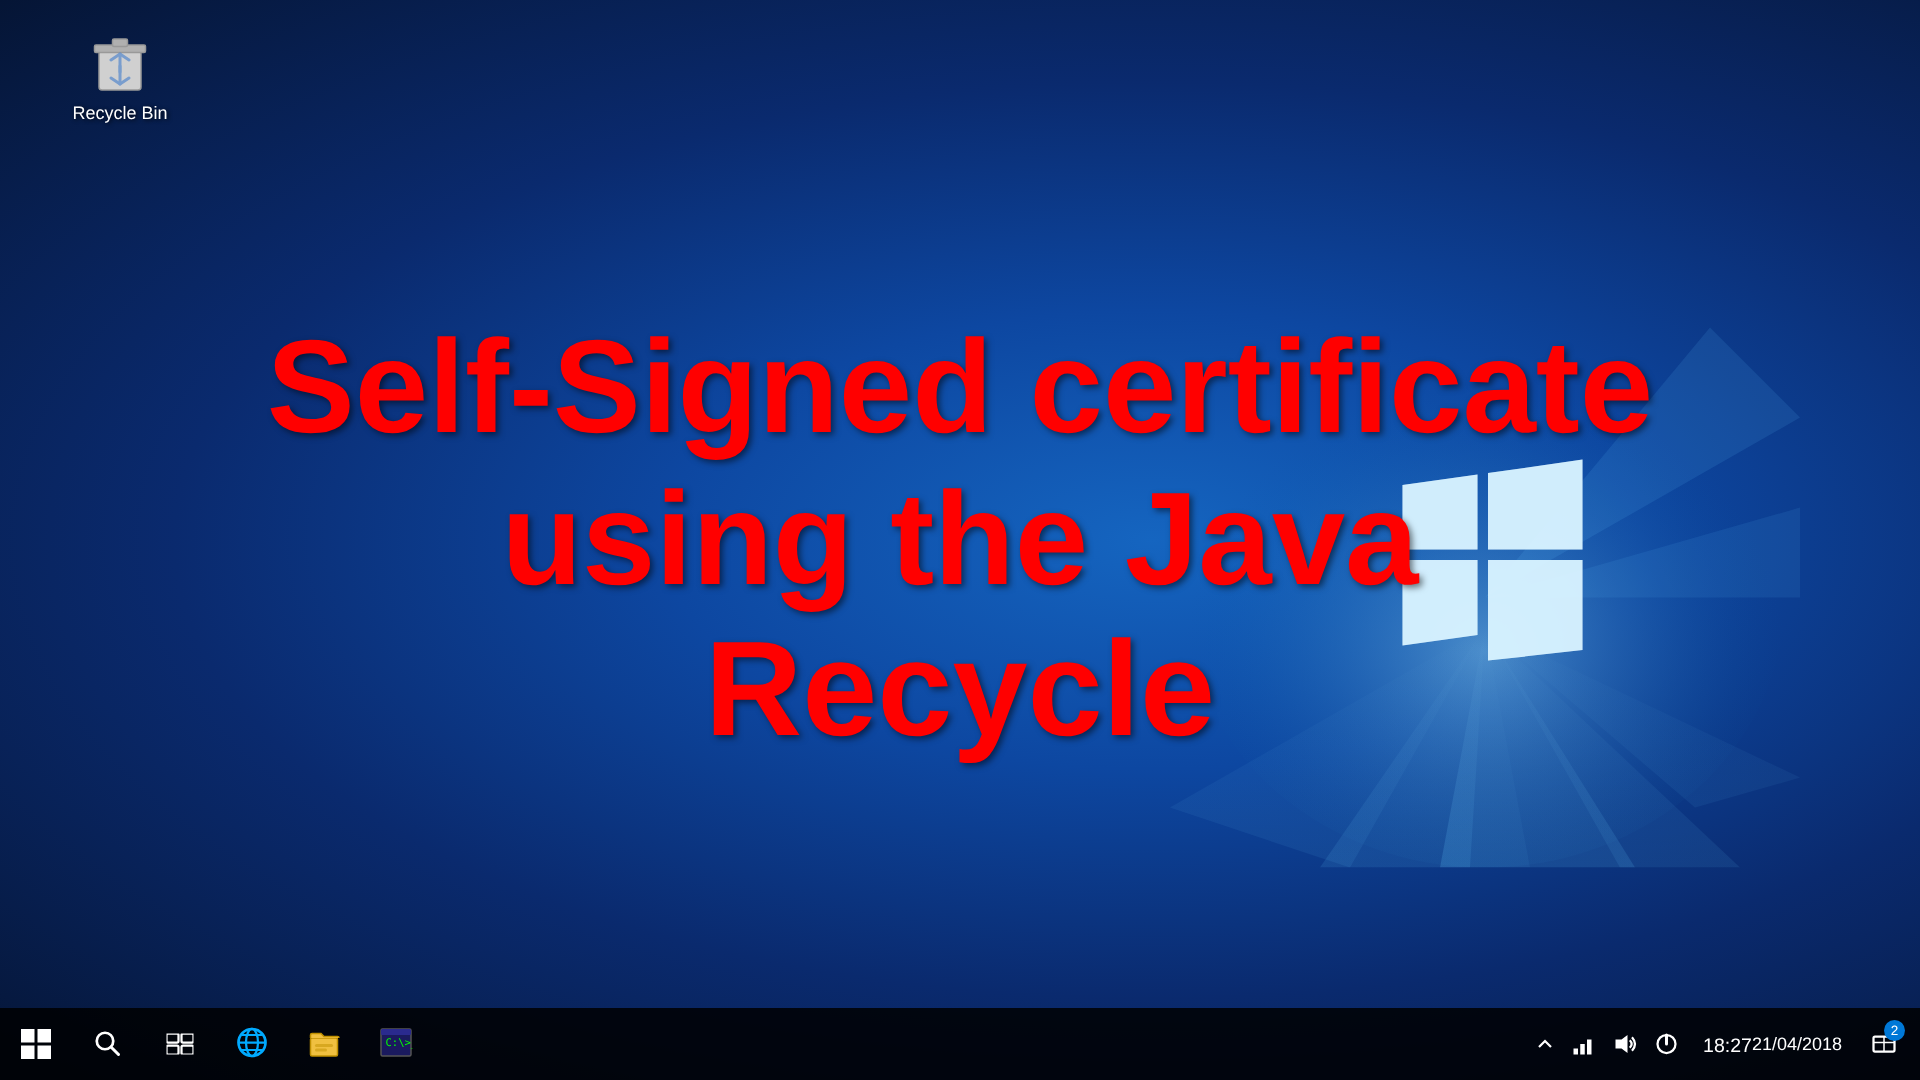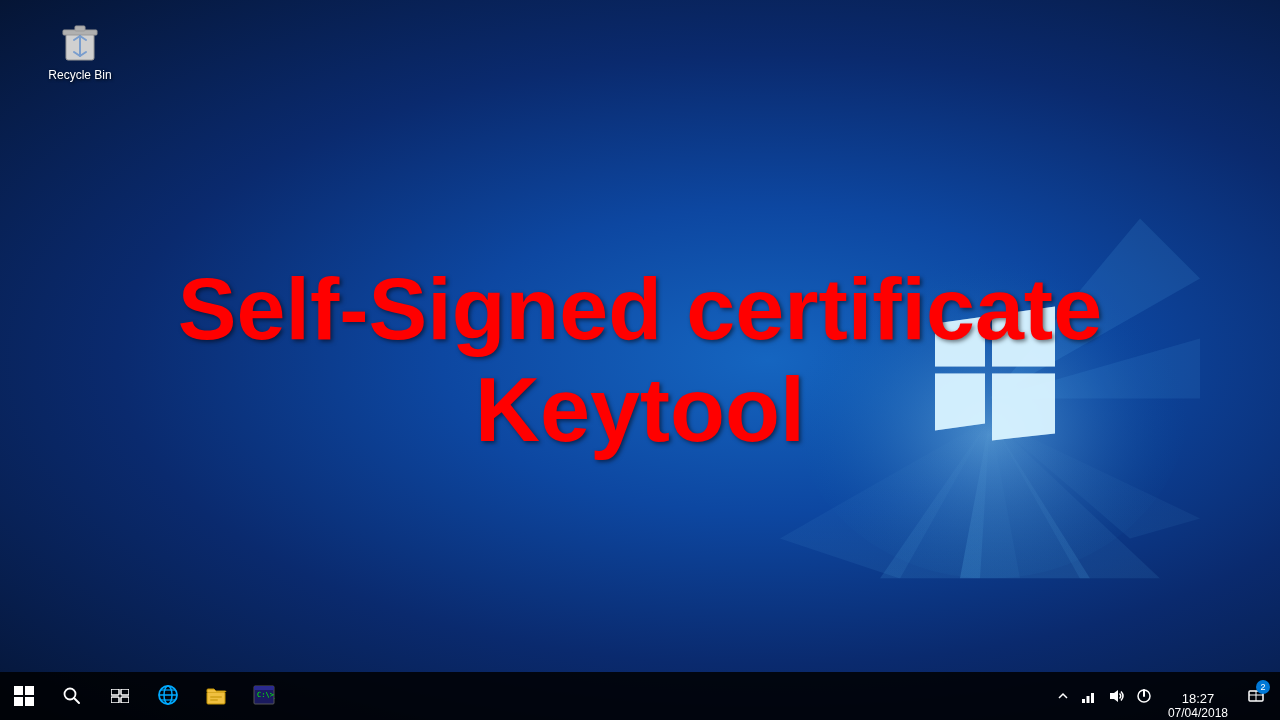--- a/index.html
+++ b/index.html
@@ -167,21 +167,21 @@
       color: #ccc;
       cursor: pointer;
       padding: 0 4px;
       height: 48px;
       display: flex;
       align-items: center;
     }
 
     .clock-area {
       display: flex;
-      flex-direction: column;
+      flex-direction: row;
       align-items: center;
       justify-content: flex-end;
       padding: 0 8px;
       cursor: pointer;
       color: #fff;
       font-size: 12px;
       height: 48px;
       min-width: 60px;
     }
 
@@ -261,21 +261,22 @@
     <path d="M212,215 L275,215 L275,275 L212,282 Z" fill="white" opacity="0.95"></path>
 
     <path d="M155,165 L205,158 L205,208 L155,208 Z" fill="#80d8ff" opacity="0.3"></path>
     <path d="M212,157 L275,148 L275,208 L212,208 Z" fill="#80d8ff" opacity="0.3"></path>
     <path d="M155,215 L205,215 L205,265 L155,272 Z" fill="#80d8ff" opacity="0.3"></path>
     <path d="M212,215 L275,215 L275,275 L212,282 Z" fill="#80d8ff" opacity="0.3"></path>
   </svg>
 
   <div class="main-title">
     <span class="title-line2">Self-Signed certificate</span>
-    <span class="title-line4">Keytool</span>
+    <span class="title-line3">using the Java</span>
+    <span class="title-line4">Recycle</span>
   </div>
 
   <div class="recycle-bin">
     <svg class="recycle-bin-icon" viewBox="0 0 48 48" xmlns="http://www.w3.org/2000/svg">
 
       <rect x="10" y="18" width="28" height="26" rx="2" fill="#d0d0d0" stroke="#999" stroke-width="1"></rect>
 
       <rect x="7" y="14" width="34" height="5" rx="1" fill="#b0b0b0" stroke="#999" stroke-width="1"></rect>
 
       <rect x="19" y="10" width="10" height="5" rx="1" fill="#b0b0b0" stroke="#999" stroke-width="1"></rect>
@@ -372,21 +373,21 @@
 
       <div class="tray-icon">
         <svg width="16" height="16" viewBox="0 0 16 16" xmlns="http://www.w3.org/2000/svg">
           <circle cx="8" cy="8" r="6" fill="none" stroke="white" stroke-width="1.5"></circle>
           <line x1="8" y1="2" x2="8" y2="8" stroke="white" stroke-width="2" stroke-linecap="round"></line>
         </svg>
       </div>
 
       <div class="clock-area">
         <span class="clock-time">18:27</span>
-        <span class="clock-date">07/04/2018</span>
+        <span class="clock-date">21/04/2018</span>
       </div>
 
       <div class="notification-btn">
         <svg width="16" height="16" viewBox="0 0 16 16" xmlns="http://www.w3.org/2000/svg">
           <rect x="1" y="3" width="14" height="10" rx="1" fill="none" stroke="white" stroke-width="1.5"></rect>
           <line x1="1" y1="7" x2="15" y2="7" stroke="white" stroke-width="1"></line>
           <line x1="8" y1="3" x2="8" y2="13" stroke="white" stroke-width="1"></line>
         </svg>
         <span class="notif-badge">2</span>
       </div>

